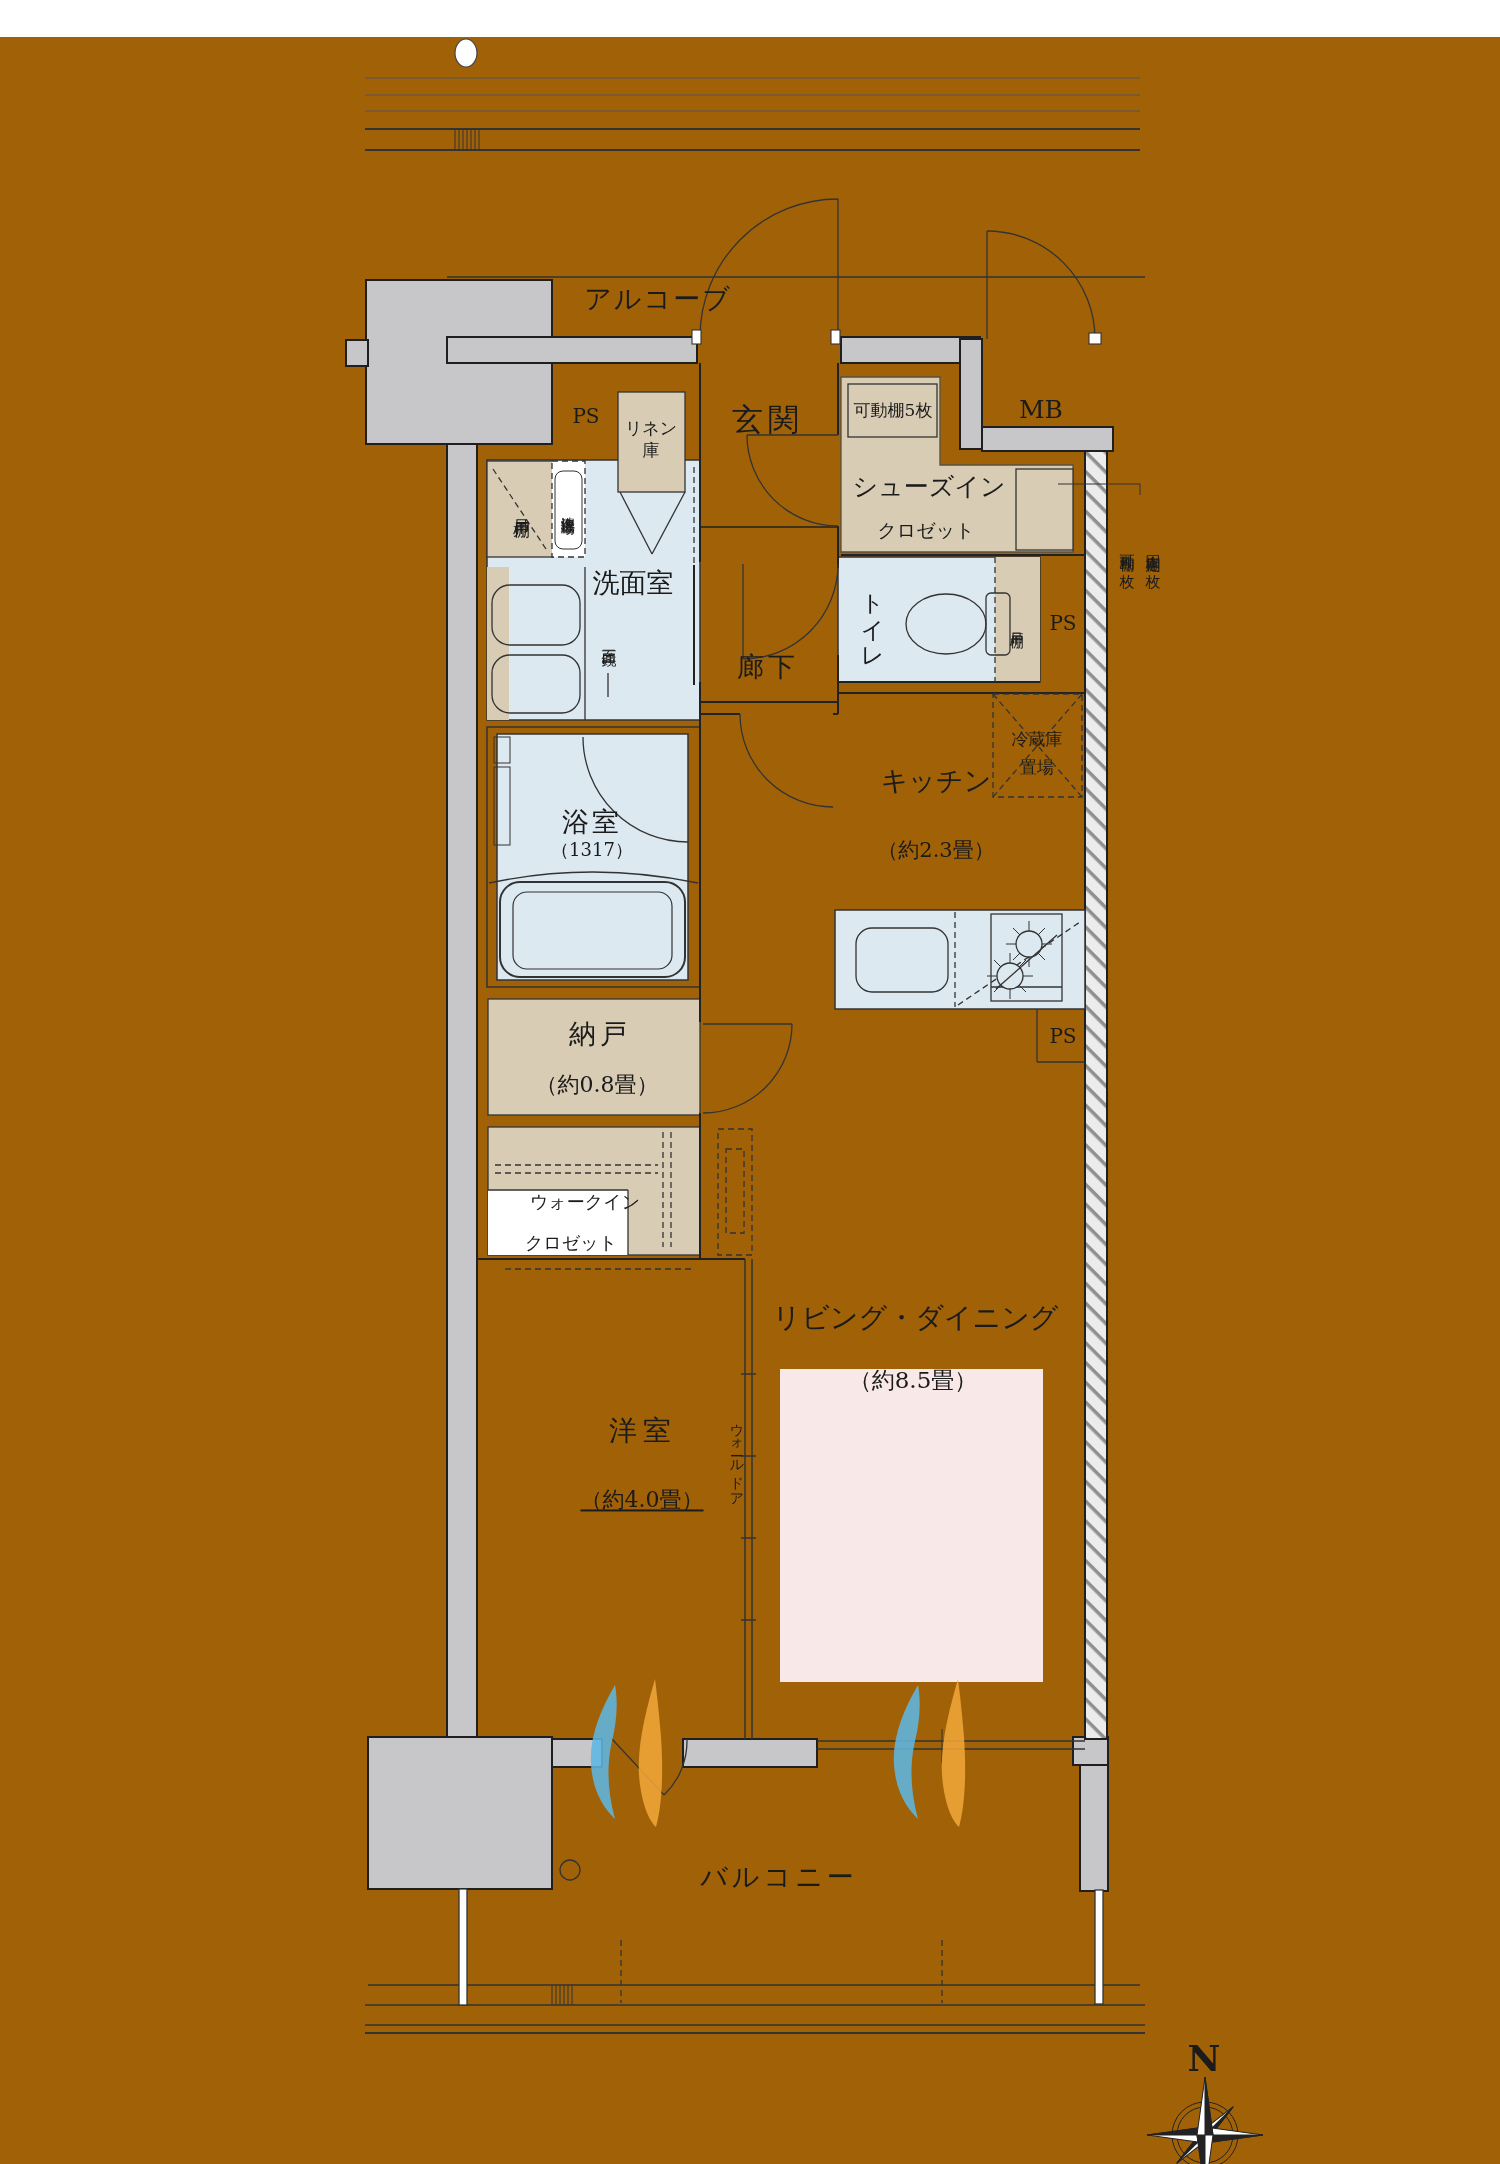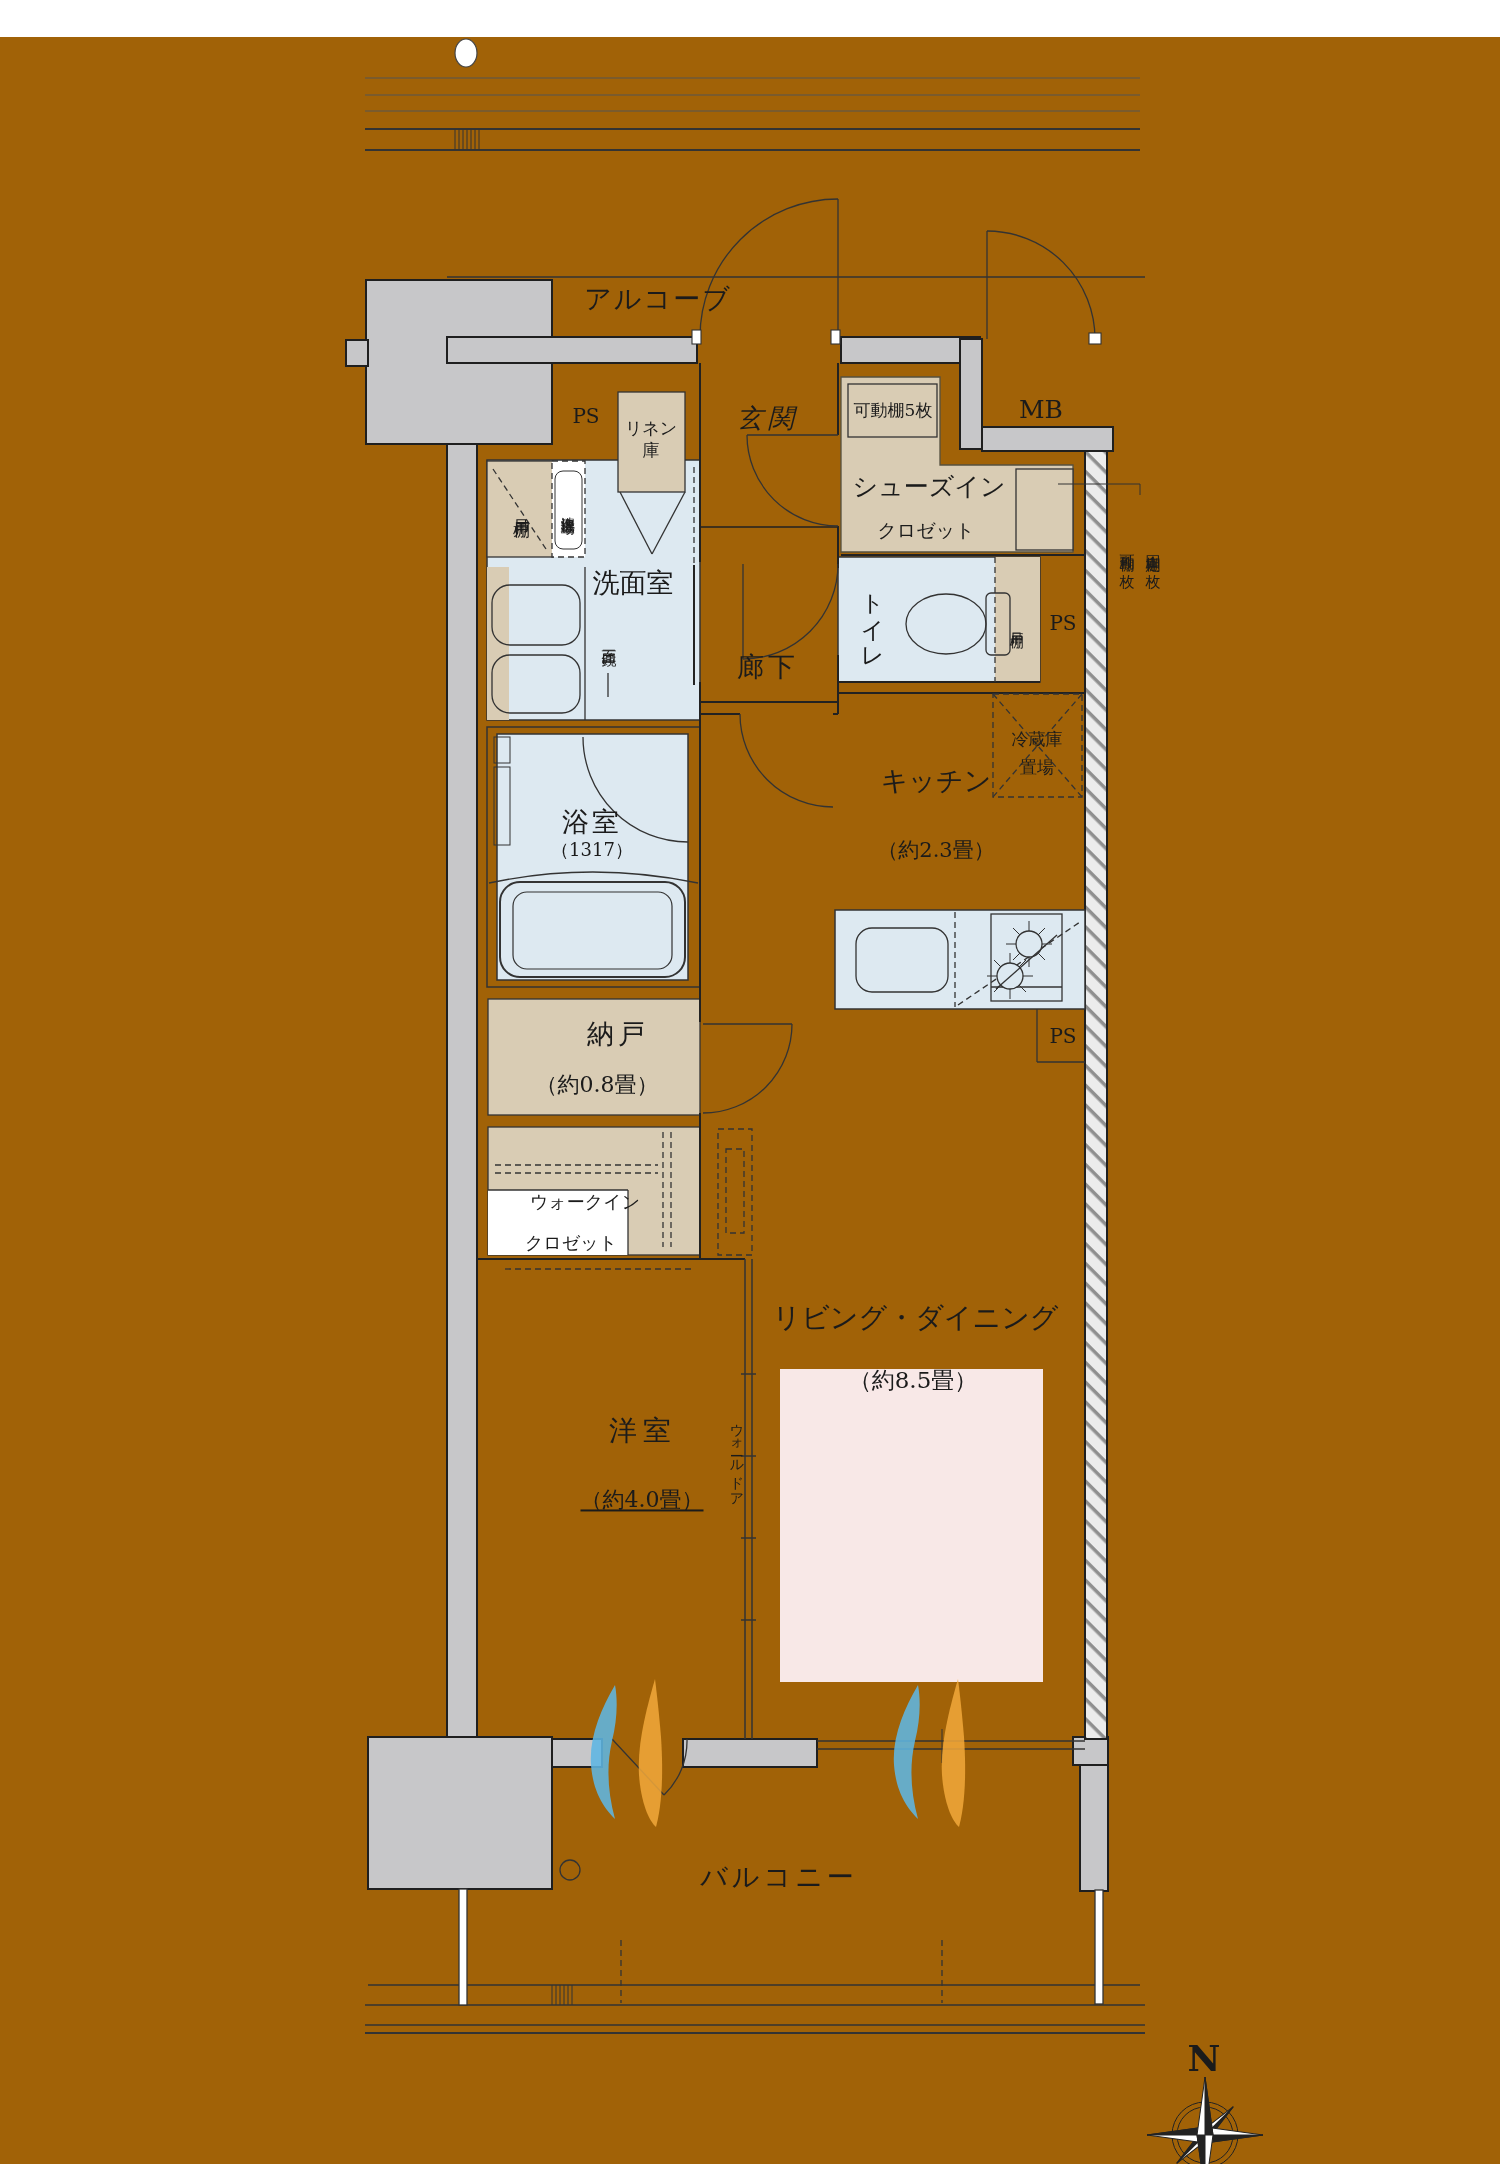--- a/index.html
+++ b/index.html
@@ -261,42 +261,42 @@
     <path d="M0,-58 L8,0 L0,58 L-8,0 Z" fill="#fff"></path>
     <path d="M0,-58 L8,0 L0,0 Z" fill="#222"></path>
     <path d="M0,58 L-8,0 L0,0 Z" fill="#222"></path>
   </g>
 </svg>
 
   <div class="lbl" style="left:658px;top:262px;font-size:27px;letter-spacing:2px;">アルコーブ</div>
   <div class="lbl" style="left:586px;top:379px;font-size:20px;">PS</div>
   <div class="lbl" style="left:651px;top:392px;font-size:17px;">リネン</div>
   <div class="lbl" style="left:651px;top:414px;font-size:17px;">庫</div>
-  <div class="lbl" style="left:768px;top:382px;font-size:26px;letter-spacing:5px;font-style:italic;">玄関</div>
+  <div class="lbl" style="left:768px;top:382px;font-size:31px;letter-spacing:5px;">玄関</div>
   <div class="lbl" style="left:893px;top:374px;font-size:17px;">可動棚5枚</div>
   <div class="lbl" style="left:1041px;top:373px;font-size:25px;">MB</div>
   <div class="lbl" style="left:929px;top:450px;font-size:25px;">シューズイン</div>
   <div class="lbl" style="left:926px;top:494px;font-size:19px;">クロゼット</div>
   <div class="lbl v" style="left:1152px;top:516px;font-size:15px;">固定棚１枚</div>
   <div class="lbl v" style="left:1126px;top:516px;font-size:15px;">可動棚４枚</div>
   <div class="lbl v" style="left:521px;top:471px;font-size:17px;">吊戸棚</div>
   <div class="lbl v" style="left:568px;top:471px;font-size:14px;">洗濯機置場</div>
   <div class="lbl" style="left:633px;top:546px;font-size:27px;">洗面室</div>
   <div class="lbl v" style="left:608px;top:602px;font-size:15px;">三面鏡</div>
   <div class="lbl v" style="left:873px;top:581px;font-size:23px;">トイレ</div>
   <div class="lbl v" style="left:1017px;top:586px;font-size:14px;">吊戸棚</div>
   <div class="lbl" style="left:1063px;top:586px;font-size:20px;">PS</div>
   <div class="lbl" style="left:1037px;top:703px;font-size:17px;">冷蔵庫</div>
   <div class="lbl" style="left:1037px;top:731px;font-size:17px;">置場</div>
   <div class="lbl" style="left:936px;top:744px;font-size:27px;">キッチン</div>
   <div class="lbl" style="left:936px;top:813px;font-size:21px;text-align:center;">（約2.3畳）</div>
   <div class="lbl" style="left:768px;top:630px;font-size:27px;letter-spacing:4px;">廊下</div>
   <div class="lbl" style="left:592px;top:785px;font-size:27px;letter-spacing:3px;">浴室</div>
   <div class="lbl" style="left:592px;top:813px;font-size:18px;text-align:center;">（1317）</div>
-  <div class="lbl" style="left:618px;top:997px;font-size:27px;letter-spacing:4px;">納戸</div>
+  <div class="lbl" style="left:600px;top:997px;font-size:27px;letter-spacing:4px;">納戸</div>
   <div class="lbl" style="left:597px;top:1048px;font-size:22px;">（約0.8畳）</div>
   <div class="lbl" style="left:585px;top:1165px;font-size:18px;">ウォークイン</div>
   <div class="lbl" style="left:571px;top:1206px;font-size:18px;">クロゼット</div>
   <div class="lbl" style="left:894px;top:1281px;font-size:28px;padding-left:43px;">リビング・ダイニング</div>
   <div class="lbl" style="left:913px;top:1343px;font-size:23px;">（約8.5畳）</div>
   <div class="lbl" style="left:643px;top:1394px;font-size:28px;letter-spacing:6px;">洋室</div>
   <div class="lbl" style="left:642px;top:1463px;font-size:22px;text-decoration:underline;">（約4.0畳）</div>
   <div class="lbl v" style="left:737px;top:1420px;font-size:14px;">ウォールドア</div>
   <div class="lbl" style="left:1063px;top:999px;font-size:20px;">PS</div>
   <div class="lbl" style="left:779px;top:1840px;font-size:27px;letter-spacing:4px;">バルコニー</div>

